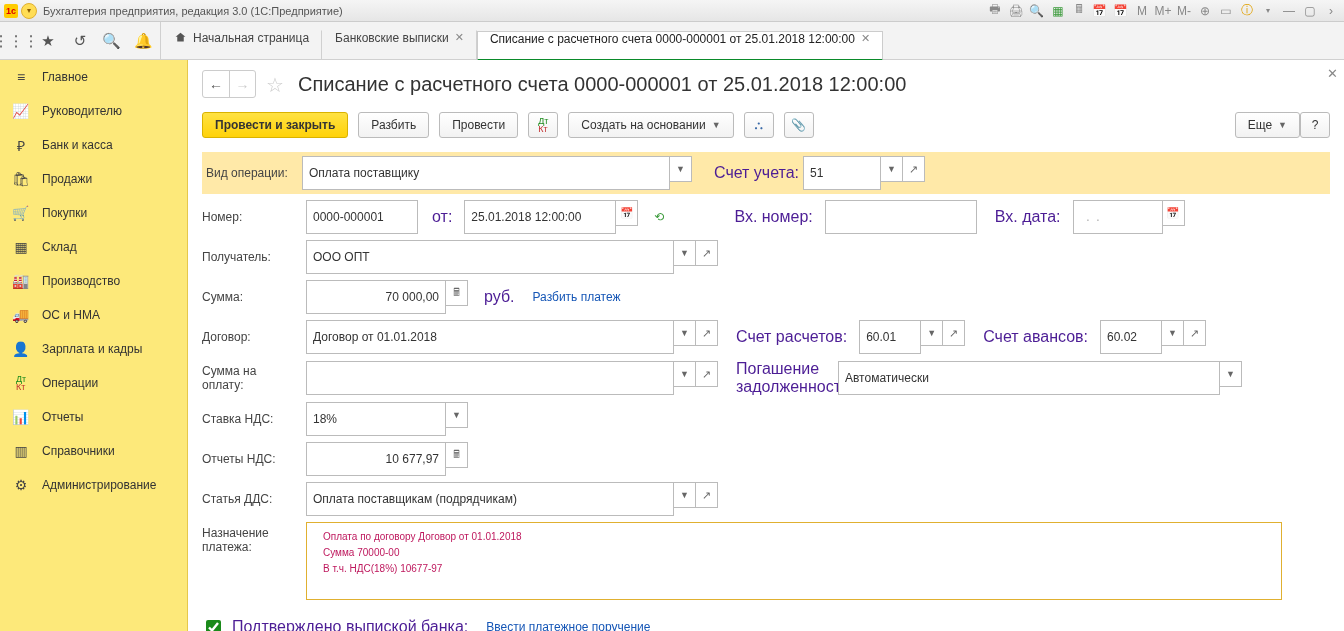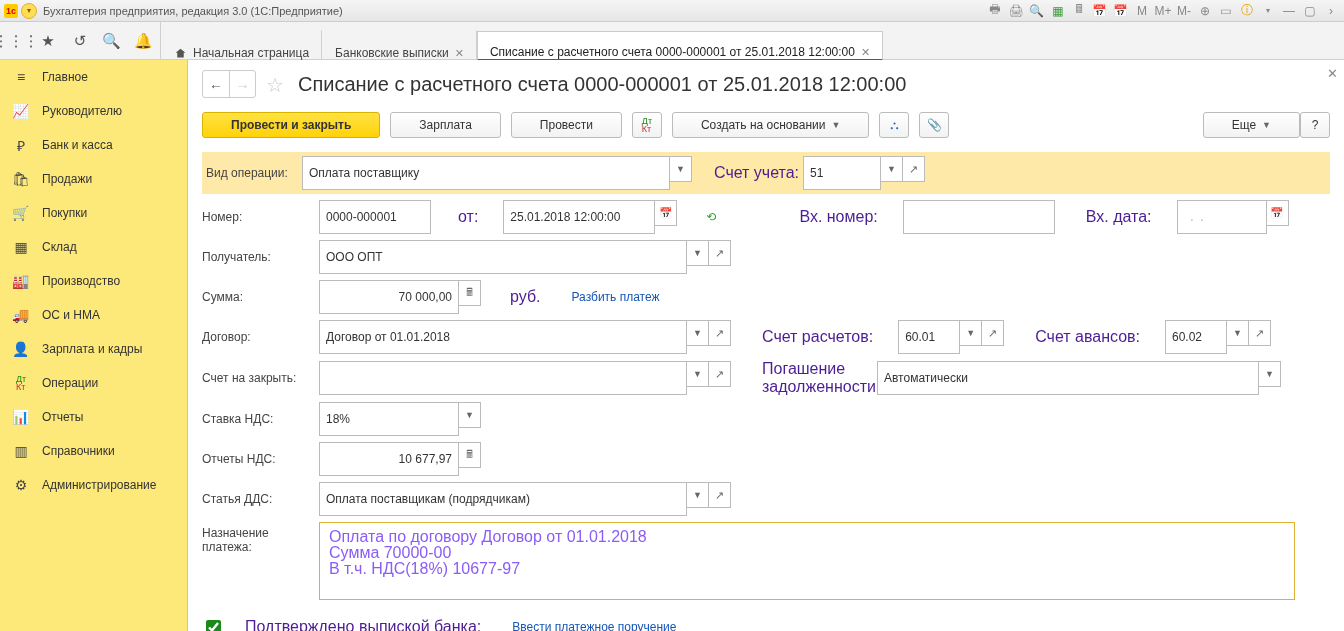--- a/index.html
+++ b/index.html
@@ -8,56 +8,56 @@
 .tb-ico{width:14px;height:14px;margin-right:3px;border-radius:2px}
 .tb-1c{background:#ffcc00;color:#d00;font-size:9px;font-weight:bold;display:flex;align-items:center;justify-content:center}
 .tb-dd{width:16px;height:16px;background:#ffdd55;border:1px solid #e0b030;border-radius:8px;margin-right:6px;display:flex;align-items:center;justify-content:center;font-size:8px;color:#8a5a00}
 .tb-title{flex:1;white-space:nowrap;overflow:hidden}
 .tb-right{display:flex;align-items:center;gap:3px;color:#888}
 .tb-right span{width:18px;text-align:center;font-size:12px;cursor:pointer}
 .toolbar{height:38px;background:#f3f3f3;border-bottom:1px solid #d0d0d0;display:flex;align-items:stretch}
 .quick{display:flex;align-items:center;border-right:1px solid #d0d0d0}
 .quick span{width:32px;height:38px;display:flex;align-items:center;justify-content:center;font-size:15px;color:#555;cursor:pointer}
 .tabs{display:flex;align-items:flex-end;height:38px}
-.tab{height:30px;padding:0 12px;display:flex;align-items:flex-end;gap:6px;border:1px solid transparent;border-bottom:none;font-size:12px;color:#444;cursor:pointer;white-space:nowrap}
+.tab{height:30px;padding:0 12px;display:flex;align-items:flex-start;gap:6px;border:1px solid transparent;border-bottom:none;font-size:12px;color:#444;cursor:pointer;white-space:nowrap}
 .tab .x{color:#888;font-size:11px}
 .tab.home svg{width:13px;height:13px;fill:#555}
 .tab.sep{border-right:1px solid #d0d0d0}
 .tab.active{border:1px solid #ccc;border-bottom:2px solid #0a8a2a;background:#fff;color:#222;position:relative;top:1px}
 .layout{display:flex;height:calc(631px - 22px - 38px)}
 .sidebar{width:188px;background:#fde97a;border-right:1px solid #e6c84b}
 .sb-item{display:flex;align-items:center;height:34px;padding:0 12px;gap:12px;color:#333;cursor:pointer}
 .sb-ico{width:18px;height:18px;display:flex;align-items:center;justify-content:center;color:#444;font-size:14px}
 .content{flex:1;background:#fff;overflow:auto;padding:10px 14px 20px 14px;position:relative}
 .hdr-row{display:flex;align-items:center;gap:10px;margin-bottom:14px}
 .navbtns{display:flex;border:1px solid #ccc;border-radius:3px;overflow:hidden}
 .navbtns span{width:26px;height:26px;display:flex;align-items:center;justify-content:center;font-size:14px;color:#555;cursor:pointer}
 .navbtns span+span{border-left:1px solid #ccc}
 .star{width:22px;height:22px;color:#ccc;font-size:20px;cursor:pointer}
 .page-title{font-size:20px;color:#333}
 .close-x{position:absolute;right:6px;top:6px;color:#888;font-size:13px;cursor:pointer}
 .cmdbar{display:flex;align-items:center;gap:10px;margin-bottom:14px}
-.btn{height:26px;padding:0 28px;border:1px solid #bbb;border-radius:3px;background:linear-gradient(#fff,#f2f2f2);display:flex;align-items:center;gap:6px;font-size:12px;cursor:pointer;color:#333}
+.btn{height:26px;padding:0 12px;border:1px solid #bbb;border-radius:3px;background:linear-gradient(#fff,#f2f2f2);display:flex;align-items:center;gap:6px;font-size:12px;cursor:pointer;color:#333}
 .btn.primary{background:linear-gradient(#ffe242,#ffd20a);border-color:#d9b200;font-weight:bold}
 .btn.icon{padding:0;width:30px;justify-content:center}
 .dtkt{font-size:9px;line-height:8px}
 .dtkt .d{color:#1a8a1a}
 .dtkt .k{color:#c03030}
 .rt-btns{margin-left:auto;display:flex;gap:0}
-.form-row{display:flex;align-items:center;min-height:34px;gap:21px}
+.form-row{display:flex;align-items:center;min-height:34px;gap:8px}
 .lbl{width:96px;color:#444;font-size:12px}
 .lbl2{color:#4c1d95;font-size:16px;margin-right:4px}
 .fld{position:relative;display:flex}
 .fld input,.fld .val{height:26px;border:1px solid #bbb;padding:16px 6px;font-size:12px;background:#fff;color:#333}
 .fld .dd{width:22px;height:26px;border:1px solid #bbb;border-left:none;background:#fff;display:flex;align-items:center;justify-content:center;font-size:9px;color:#666;cursor:pointer}
 .fld .ext{width:22px;height:26px;border:1px solid #bbb;border-left:none;background:#fff;display:flex;align-items:center;justify-content:center;font-size:11px;color:#666;cursor:pointer}
 .hl-box{background:#ffe9a8;padding:4px 4px;display:flex;align-items:center;margin-bottom:8px}
 .num-r{text-align:right}
 .link{color:#1556b6;cursor:pointer}
-.purpose{border:1px solid #e0b030;background:#fff;padding:6px 9px;font-size:16px;line-height:16px;color:#8b5cf6;width:976px;height:78px;resize:none;font-family:Arial}
+.purpose{border:1px solid #e0b030;background:#fff;padding:6px 16px;font-size:10px;line-height:16px;color:#be185d;width:976px;height:78px;resize:none;font-family:Arial}
 .chk{width:15px;height:15px;accent-color:#1a8a1a}
 .row-gap{margin-bottom:6px}
 .ml{margin-left:22px}
 </style>
 </head>
 <body>
 
 <div class="titlebar">
   <div class="tb-ico tb-1c">1c</div>
   <div class="tb-dd">▾</div>
@@ -174,21 +174,21 @@
       <div class="navbtns">
         <span>←</span>
         <span style="color:#ccc">→</span>
       </div>
       <span class="star">☆</span>
       <span class="page-title">Списание с расчетного счета 0000-000001 от 25.01.2018 12:00:00</span>
     </div>
 
     <div class="cmdbar">
       <div class="btn primary">Провести и закрыть</div>
-      <div class="btn">Зарплата</div>
+      <div class="btn">Разбить</div>
       <div class="btn">Провести</div>
       <div class="btn icon">
           <span class="dtkt"><span class="d">Дт</span><br><span class="k">Кт</span></span>
         </div>
       <div class="btn">
           <span>Создать на основании</span>
           <span style="font-size:9px;color:#666">▼</span>
         </div>
       <div class="btn icon" style="color:#3a6aa8">⛬</div>
       <div class="btn icon">📎</div>
@@ -271,21 +271,21 @@
         </div>
       <span class="lbl2" style="margin-left:10px">Счет авансов:</span>
       <div class="fld">
           <input style="width: 62px;" value="60.02">
           <span class="dd">▼</span>
           <span class="ext">↗</span>
         </div>
     </div>
 
     <div class="form-row row-gap">
-      <span class="lbl">Счет на закрыть:</span>
+      <span class="lbl">Сумма на оплату:</span>
       <div class="fld">
           <input style="width: 368px;" value="">
           <span class="dd">▼</span>
           <span class="ext">↗</span>
         </div>
       <span class="lbl2" style="margin-left:10px;width:90px;display:inline-block">Погашение задолженности:</span>
       <div class="fld">
           <input style="width: 382px;" value="Автоматически">
           <span class="dd">▼</span>
         </div>

